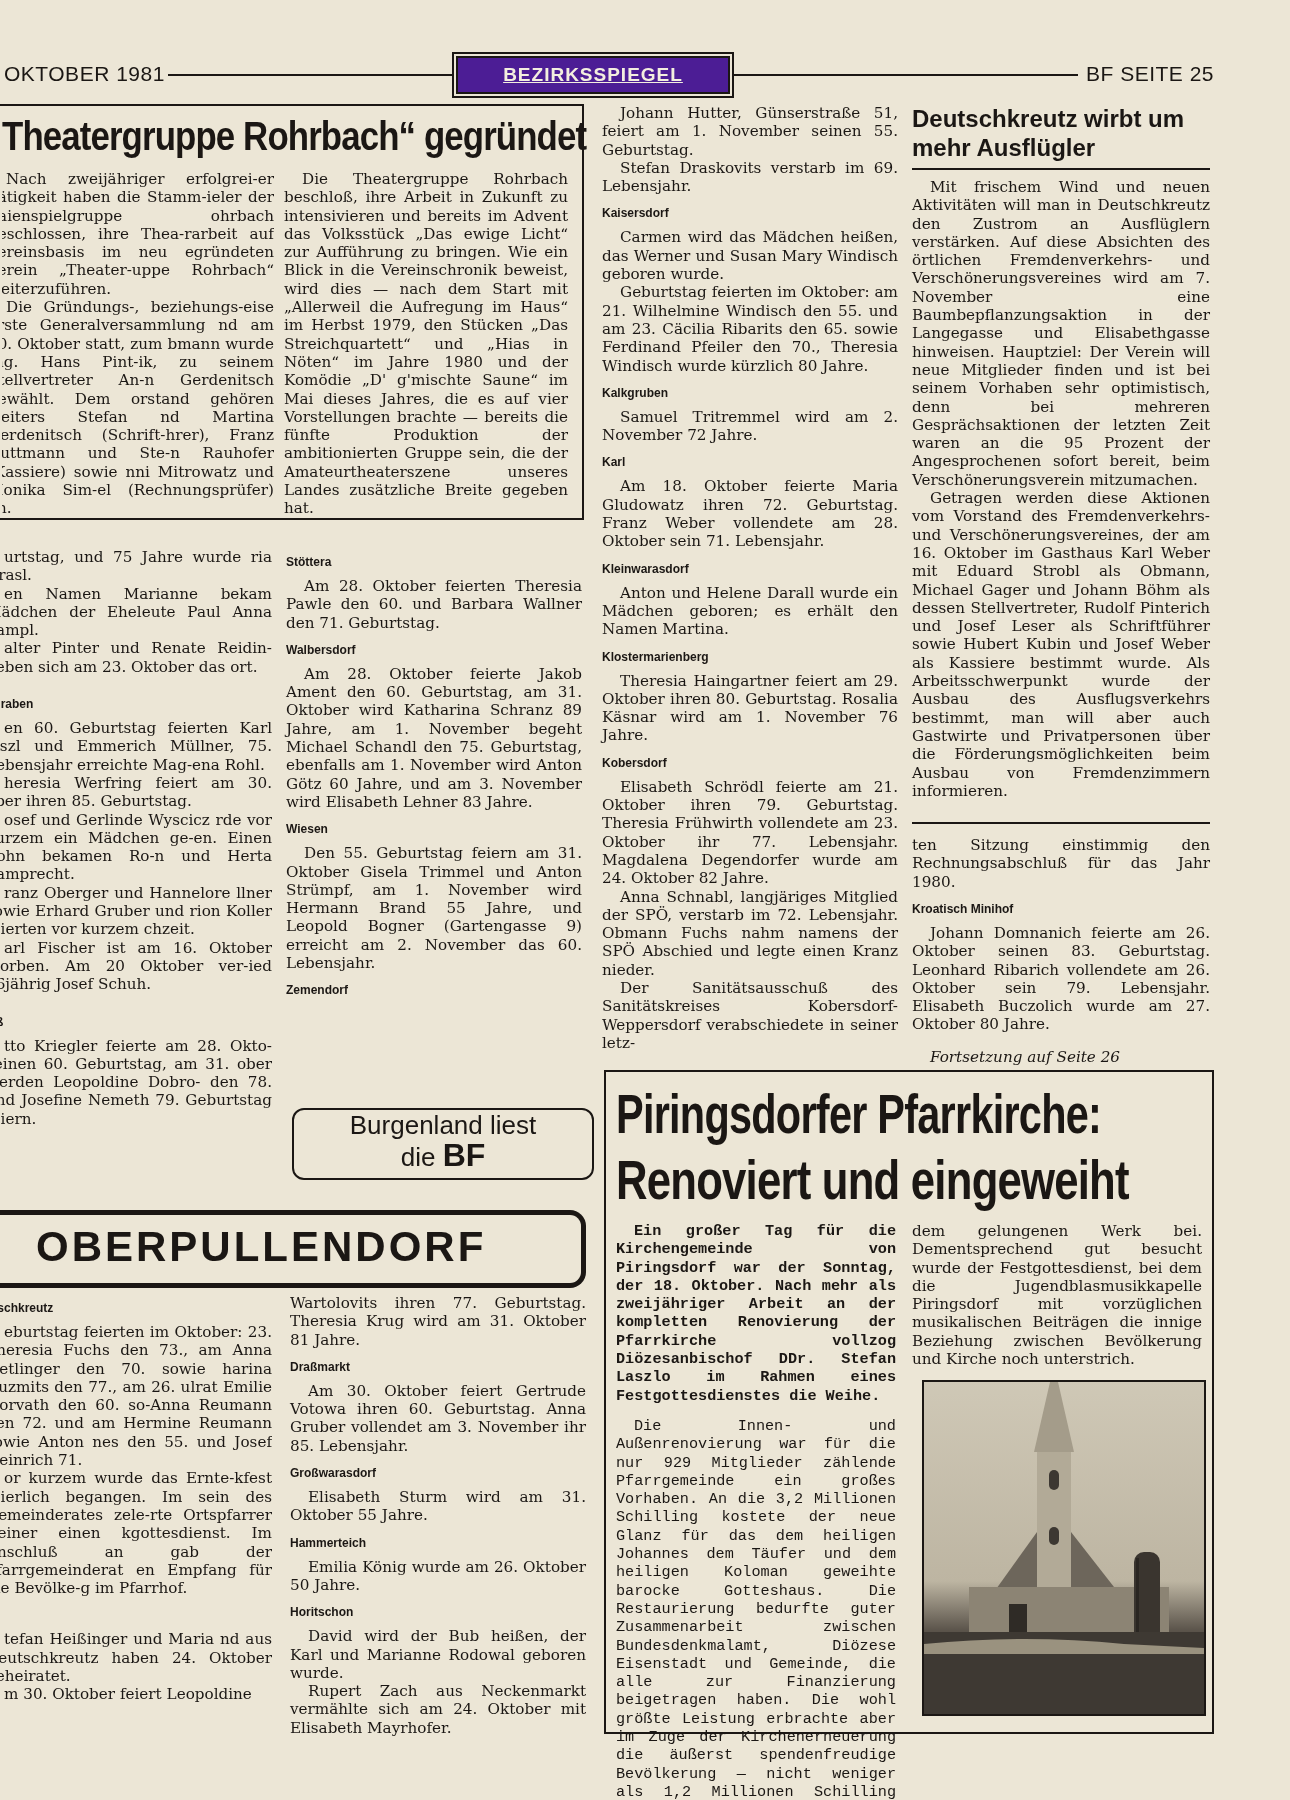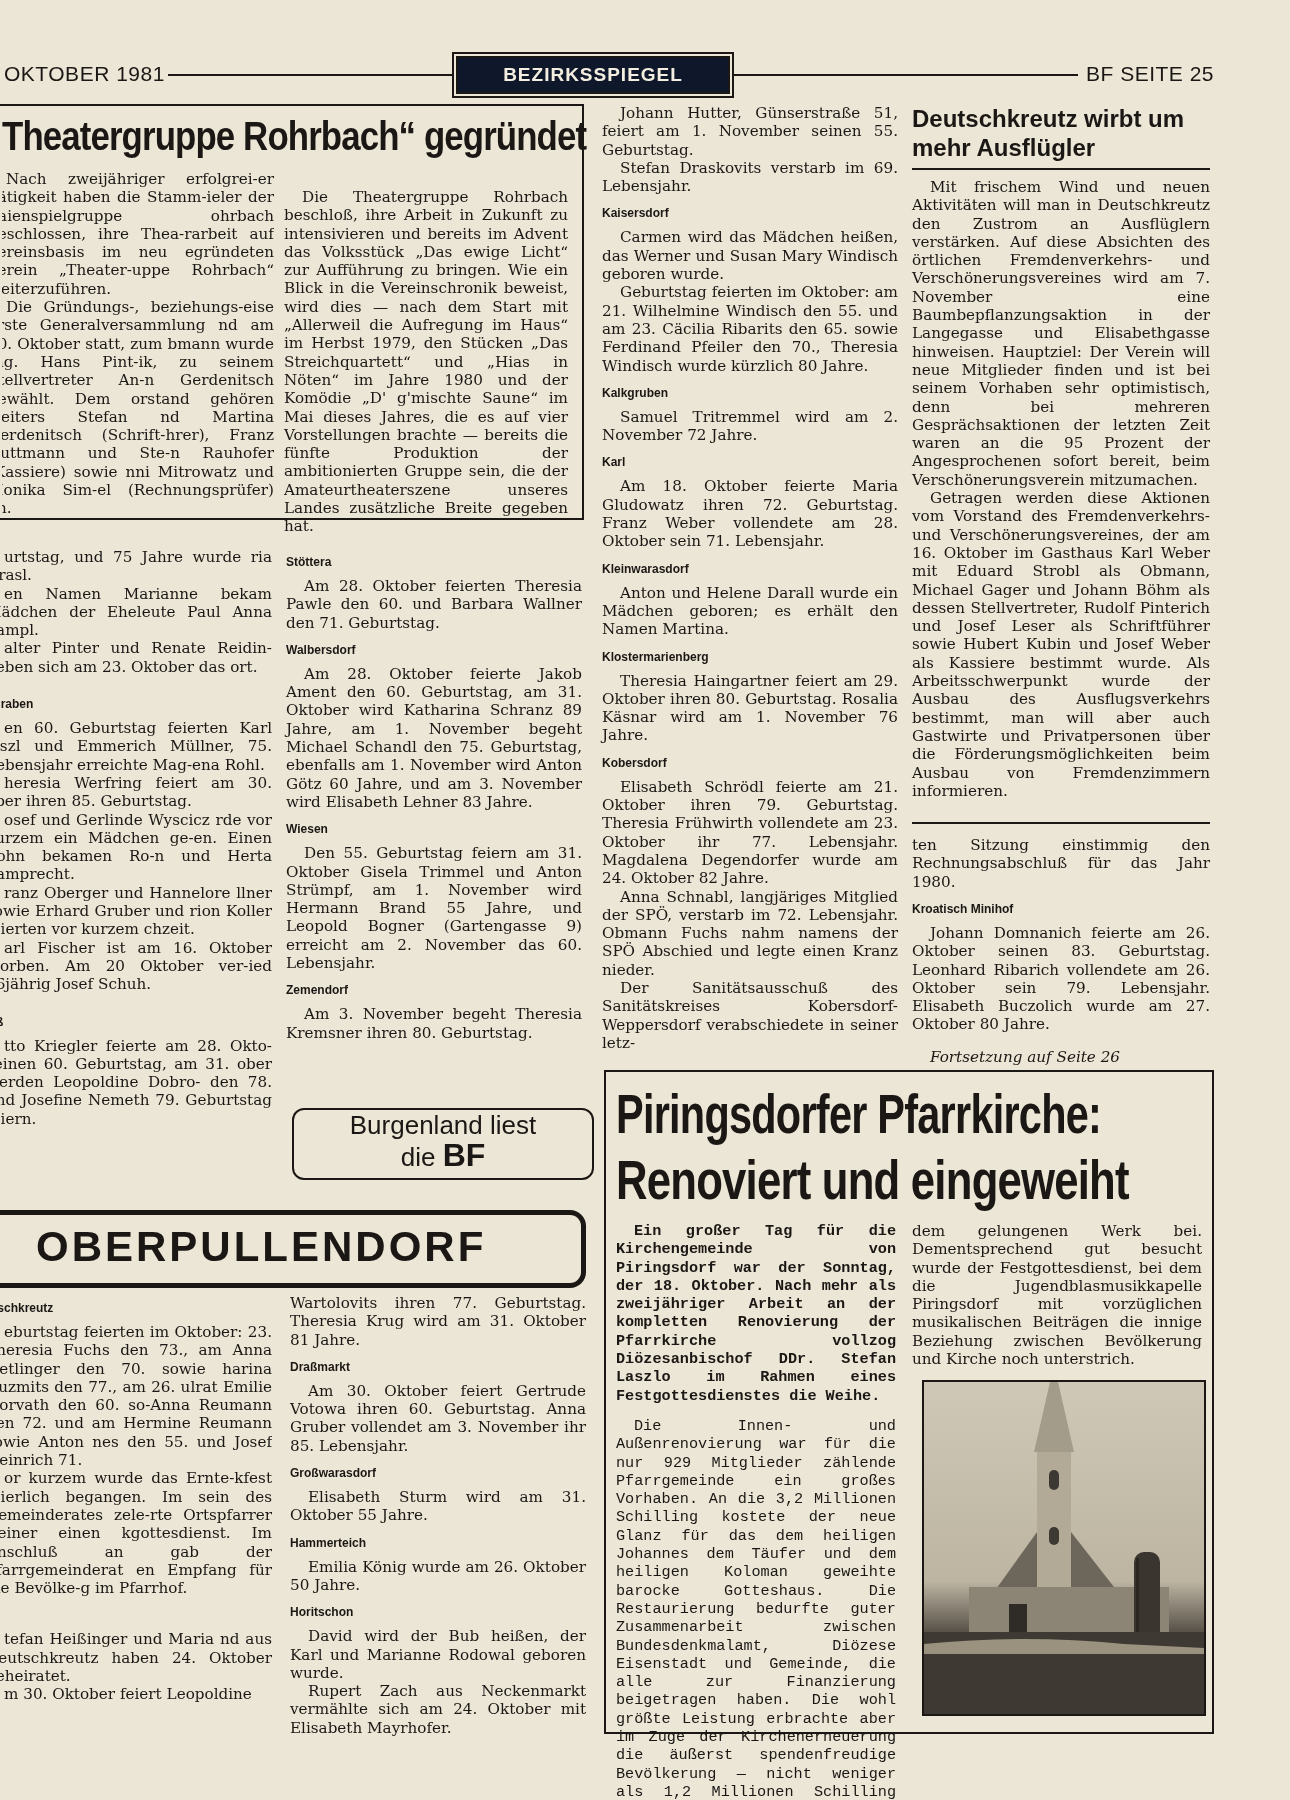--- a/index.html
+++ b/index.html
@@ -1,22 +1,22 @@
 <!DOCTYPE html>
 <html><head>
 <meta charset="utf-8">
 <style>
   html,body{margin:0;padding:0;}
   body{width:1290px;height:1800px;background:#ece6d6;position:relative;overflow:hidden;
     font-family:"DejaVu Serif","Liberation Serif",serif;color:#1b1714;}
   .abs{position:absolute;}
   .hdr{font-family:"Liberation Sans",sans-serif;font-size:21px;letter-spacing:0.5px;}
   .rule{position:absolute;height:2px;background:#1b1714;}
-  .banner{position:absolute;left:456px;top:56px;width:270px;height:34px;background:#0f172a;border:2px solid #1b1714;outline:2px solid #1b1714;outline-offset:2px;
-    color:#f3eedf;font-family:"Liberation Sans",sans-serif;font-weight:bold;font-size:19px;text-align:center;line-height:34px;letter-spacing:1px;}
+  .banner{position:absolute;left:456px;top:56px;width:270px;height:34px;background:#4c1d95;border:2px solid #1b1714;outline:2px solid #1b1714;outline-offset:2px;
+    color:#f3eedf;font-family:"Liberation Sans",sans-serif;font-weight:bold;font-size:19px;text-align:center;line-height:34px;letter-spacing:1px;text-decoration:underline;}
   .box{position:absolute;border:2px solid #1b1714;}
   .headline{font-family:"Liberation Sans",sans-serif;font-weight:bold;transform-origin:left top;white-space:nowrap;letter-spacing:-1px;}
   .col p{margin:0;text-indent:18px;text-align:justify;}
   .col{position:absolute;font-size:15.2px;line-height:18.3px;}
   .sub{font-family:"Liberation Sans",sans-serif;font-weight:bold;font-size:12px;margin:8px 0 4px 0;line-height:21px;}
   .bold p{font-weight:bold;}
   .clip{overflow:hidden;}
   .clip .inner{margin-left:-14px;}
   .kicker{font-family:"Liberation Sans",sans-serif;font-weight:bold;font-size:24px;line-height:29px;}
   .hr2{border-bottom:2px solid #1b1714;}
@@ -39,21 +39,21 @@
 <div class="abs hdr" style="left:1086px;top:62px;">BF  SEITE 25</div>
 
 <div class="box" style="left:-4px;top:104px;width:584px;height:412px;">
   <div class="abs headline" style="left:4px;top:8px;font-size:40px;transform:scaleX(0.87);">Theatergruppe Rohrbach“ gegründet</div>
   <div class="col clip" style="left:4px;top:64px;width:272px;">
     <div class="inner">
       <p>Nach zweijähriger erfolgrei-er Tätigkeit haben die Stamm-ieler der Laienspielgruppe ohrbach beschlossen, ihre Thea-rarbeit auf Vereinsbasis im neu egründeten Verein „Theater-uppe Rohrbach“ weiterzuführen.</p>
       <p>Die Gründungs-, beziehungs-eise erste Generalversammlung nd am 10. Oktober statt, zum bmann wurde Ing. Hans Pint-ik, zu seinem Stellvertreter An-n Gerdenitsch gewählt. Dem orstand gehören weiters Stefan nd Martina Gerdenitsch (Schrift-hrer), Franz Guttmann und Ste-n Rauhofer (Kassiere) sowie nni Mitrowatz und Monika Sim-el (Rechnungsprüfer) an.</p>
     </div>
   </div>
-  <div class="col" style="left:286px;top:82px;width:284px;">
+  <div class="col" style="left:286px;top:64px;width:284px;">
     <p>Die Theatergruppe Rohrbach beschloß, ihre Arbeit in Zukunft zu intensivieren und bereits im Advent das Volksstück „Das ewige Licht“ zur Aufführung zu bringen. Wie ein Blick in die Vereinschronik beweist, wird dies — nach dem Start mit „Allerweil die Aufregung im Haus“ im Herbst 1979, den Stücken „Das Streichquartett“ und „Hias in Nöten“ im Jahre 1980 und der Komödie „D' g'mischte Saune“ im Mai dieses Jahres, die es auf vier Vorstellungen brachte — bereits die fünfte Produktion der ambitionierten Gruppe sein, die der Amateurtheaterszene unseres Landes zusätzliche Breite gegeben hat.</p>
   </div>
 </div>
 
 <div class="col clip" style="left:0;top:548px;width:272px;">
   <div class="inner">
     <p>urtstag, und 75 Jahre wurde ria Grasl.</p>
     <p>en Namen Marianne bekam Mädchen der Eheleute Paul Anna Lampl.</p>
     <p>alter Pinter und Renate Reidin-geben sich am 23. Oktober das ort.</p>
     <div class="sub" style="margin-top:18px;">ggraben</div>
@@ -68,21 +68,20 @@
 </div>
 
 <div class="col" style="left:286px;top:544px;width:296px;">
   <div class="sub">Stöttera</div>
   <p>Am 28. Oktober feierten Theresia Pawle den 60. und Barbara Wallner den 71. Geburtstag.</p>
   <div class="sub">Walbersdorf</div>
   <p>Am 28. Oktober feierte Jakob Ament den 60. Geburtstag, am 31. Oktober wird Katharina Schranz 89 Jahre, am 1. November begeht Michael Schandl den 75. Geburtstag, ebenfalls am 1. November wird Anton Götz 60 Jahre, und am 3. November wird Elisabeth Lehner 83 Jahre.</p>
   <div class="sub">Wiesen</div>
   <p>Den 55. Geburtstag feiern am 31. Oktober Gisela Trimmel und Anton Strümpf, am 1. November wird Hermann Brand 55 Jahre, und Leopold Bogner (Gartengasse 9) erreicht am 2. November das 60. Lebensjahr.</p>
   <div class="sub">Zemendorf</div>
-  <p>Am 3. November begeht Theresia Kremsner ihren 80. Geburtstag.</p>
 </div>
 
 <div class="ad">
   <div>Burgenland liest</div>
   <div><span>die</span> <b>BF</b></div>
 </div>
 
 <div class="col" style="left:602px;top:104px;width:296px;">
   <p>Johann Hutter, Günserstraße 51, feiert am 1. November seinen 55. Geburtstag.</p>
   <p>Stefan Draskovits verstarb im 69. Lebensjahr.</p>

